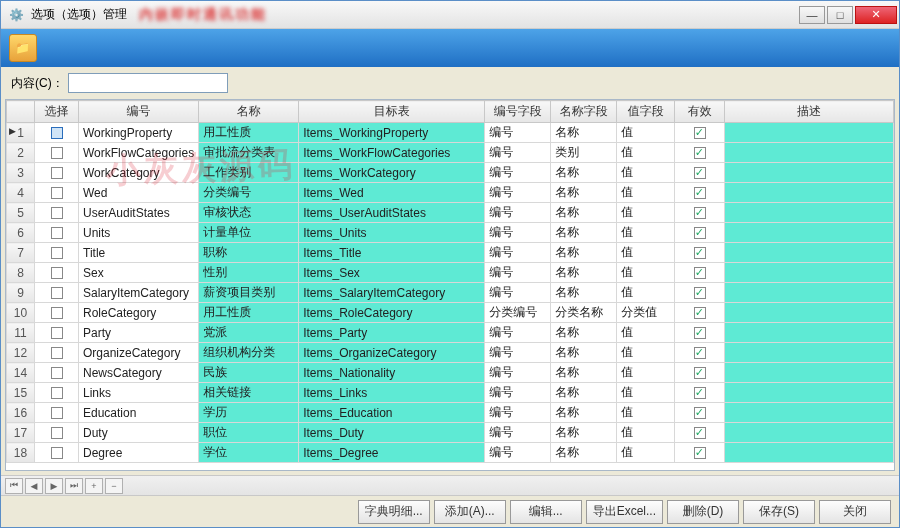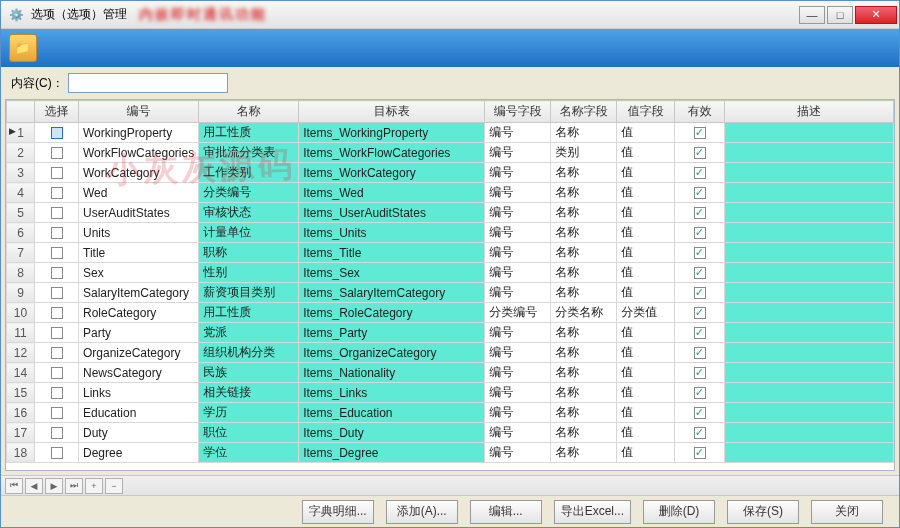--- a/index.html
+++ b/index.html
@@ -21,21 +21,21 @@
 td.yel{background:#5eead4}
 td.ct{text-align:center}
 .rownum{background:linear-gradient(#f7f7f7,#e6e6e6);text-align:center;color:#555;width:28px;position:relative}
 .rownum.ind::before{content:"▶";position:absolute;left:2px;top:3px;font-size:9px;color:#333}
 .chk{width:12px;height:12px;border:1px solid #888;display:inline-block;background:#fff;vertical-align:middle}
 .chkv{width:12px;height:12px;border:1px solid #888;display:inline-block;background:#fff;vertical-align:middle;position:relative}
 .chkv::after{content:"✓";position:absolute;left:0;top:-2px;font-size:11px;color:#2a6}
 .chks{width:12px;height:12px;border:1px solid #2a6dbb;display:inline-block;background:#cfe4f7;vertical-align:middle}
 .nav{border-top:1px solid #c8c8c8;background:linear-gradient(#f0f0f0,#e4e4e4);height:20px;display:flex;align-items:center;padding:0 4px;gap:2px}
 .nbtn{width:18px;height:16px;border:1px solid #b0b0b0;background:#f4f4f4;display:flex;align-items:center;justify-content:center;font-size:9px;color:#666}
-.footer{height:32px;background:#ece9d8;border-top:1px solid #c8c8c8;display:flex;align-items:center;justify-content:flex-end;padding:0 16px;gap:12px}
+.footer{height:32px;background:#ece9d8;border-top:1px solid #c8c8c8;display:flex;align-items:center;justify-content:flex-end;padding:0 8px;gap:4px}
 .fbtn{min-width:72px;height:24px;border:1px solid #999;background:linear-gradient(#fdfdfd,#e4e4e4);display:flex;align-items:center;justify-content:center;color:#333;padding:0 6px}
 .watermark{position:absolute;left:100px;top:45px;color:rgba(220,30,50,0.22);font-size:34px;font-weight:bold;pointer-events:none;letter-spacing:4px;transform:rotate(-2deg)}
 </style>
 </head>
 <body>
 
 <div class="window">
   <div class="titlebar">
     <span class="icon">⚙️</span>
     <span>选项（选项）管理</span>

